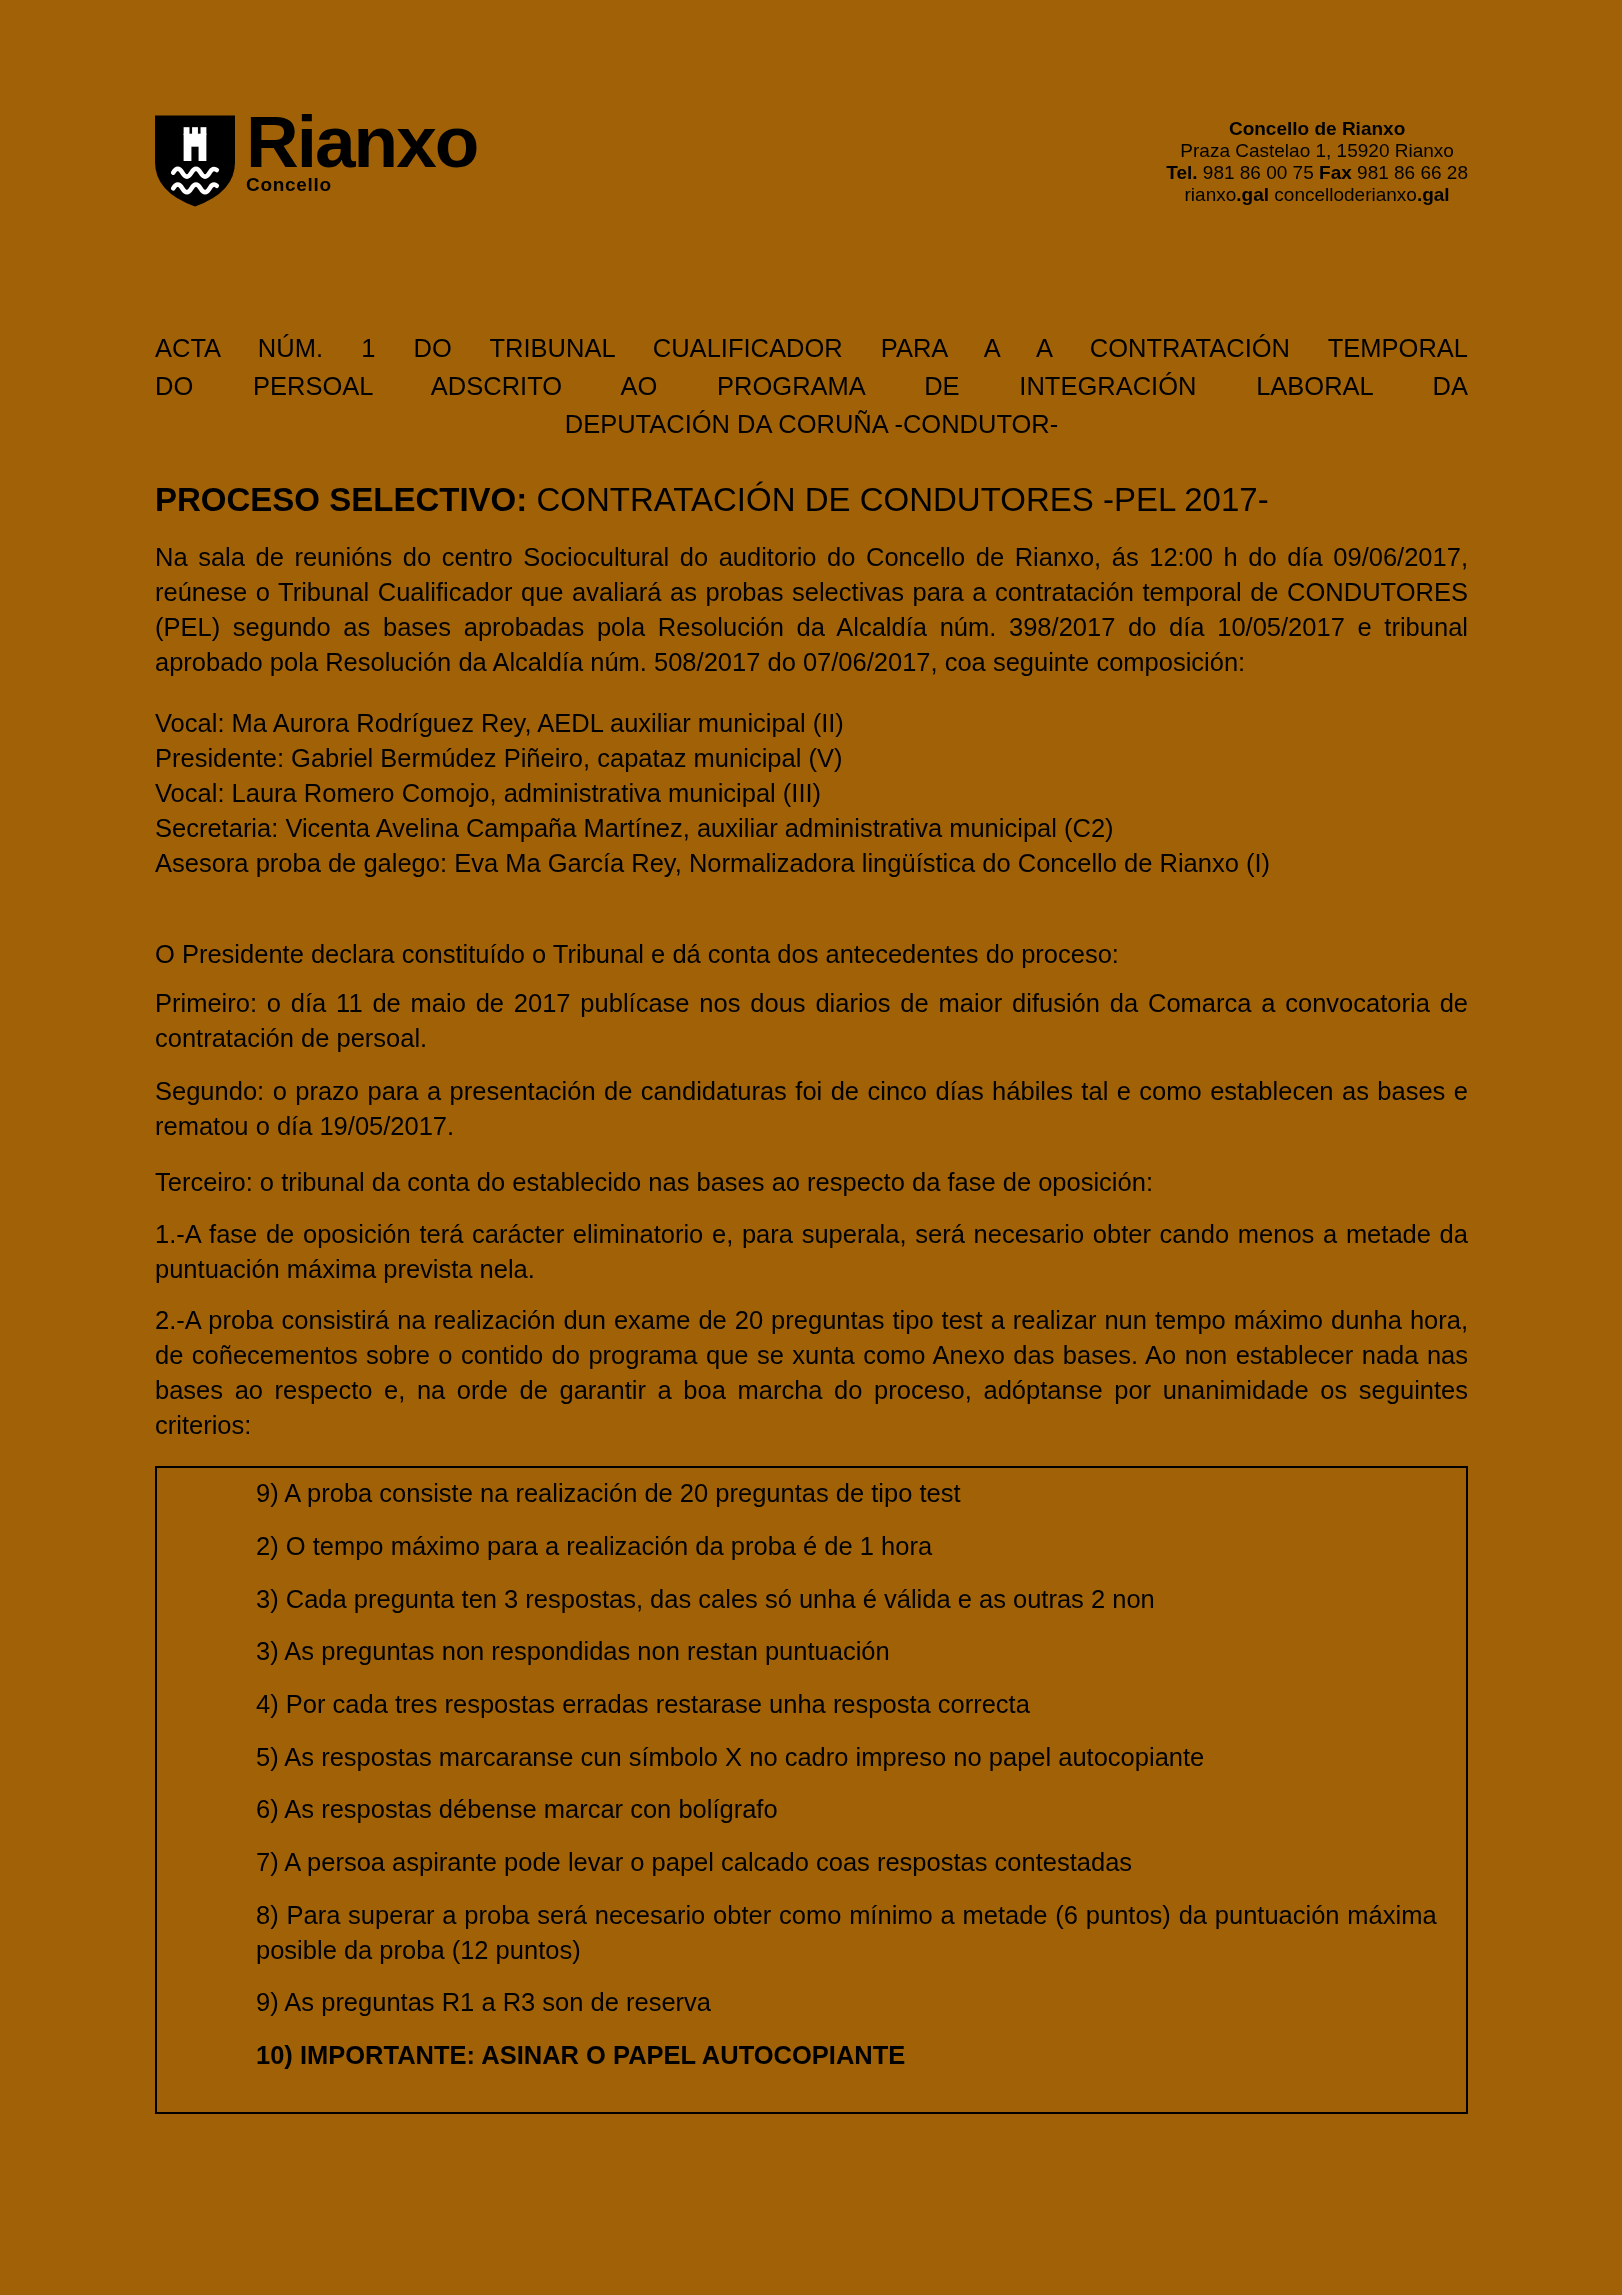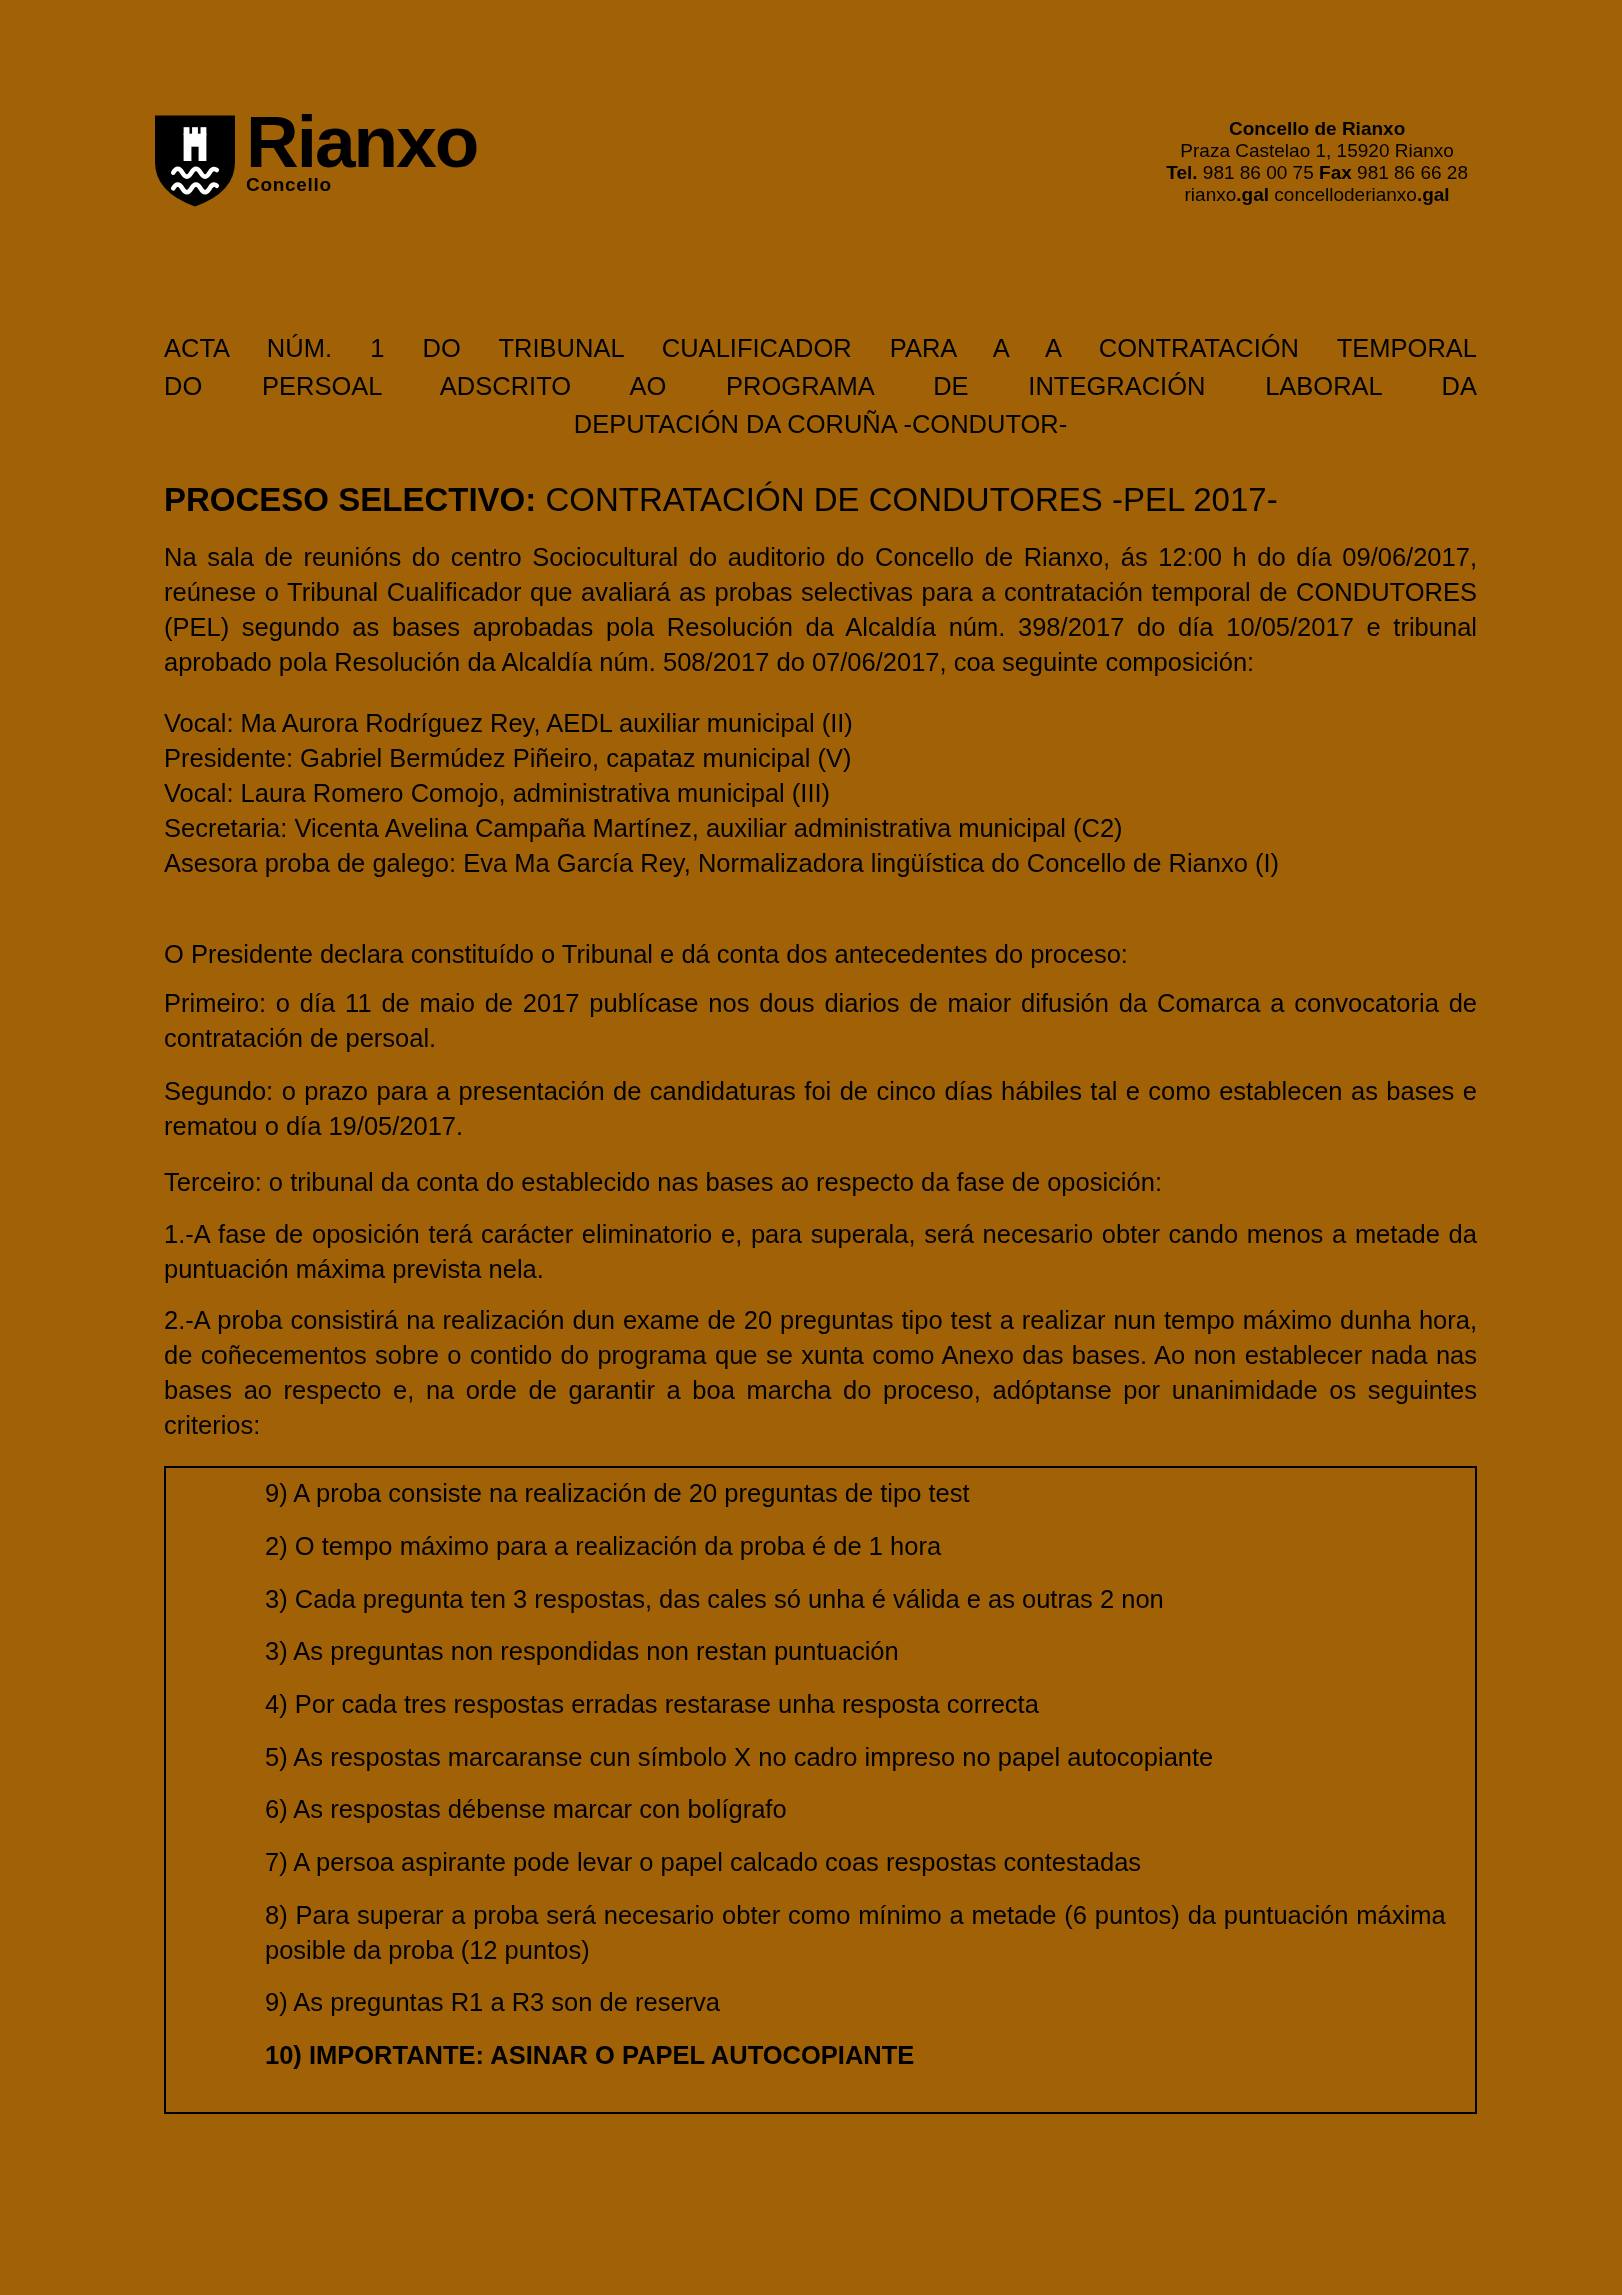--- a/index.html
+++ b/index.html
@@ -20,21 +20,21 @@
   .logo-text{position:relative;margin-top:-10.5px;}
   .logo-brand{font-size:73px;line-height:73px;font-weight:bold;letter-spacing:-2px;}
   .logo-sub{font-size:19px;line-height:19.6px;font-weight:bold;letter-spacing:0.7px;margin-top:-2.6px;}
 
   .contact{
     position:absolute;top:118px;right:154px;
     text-align:center;font-size:19px;line-height:22px;
   }
 
   
-  .content{position:absolute;left:164px;top:0;width:1313px;}
+  .content{position:absolute;left:155px;top:0;width:1313px;}
 
   .doc-title{margin:0;padding-top:329px;font-size:25.5px;line-height:38px;font-weight:normal;}
   .t-line{display:block;text-align:center;}
   .just{text-align:justify;text-align-last:justify;}
 
   .section-heading{margin:36px 0 4px 0;font-size:33px;line-height:42px;font-weight:normal;white-space:nowrap;}
   .section-heading .rest{font-weight:normal;}
 
   .body-p{font-size:25.5px;line-height:35px;margin:0;text-align:justify;}
   .p-intro{margin-top:19px;}

